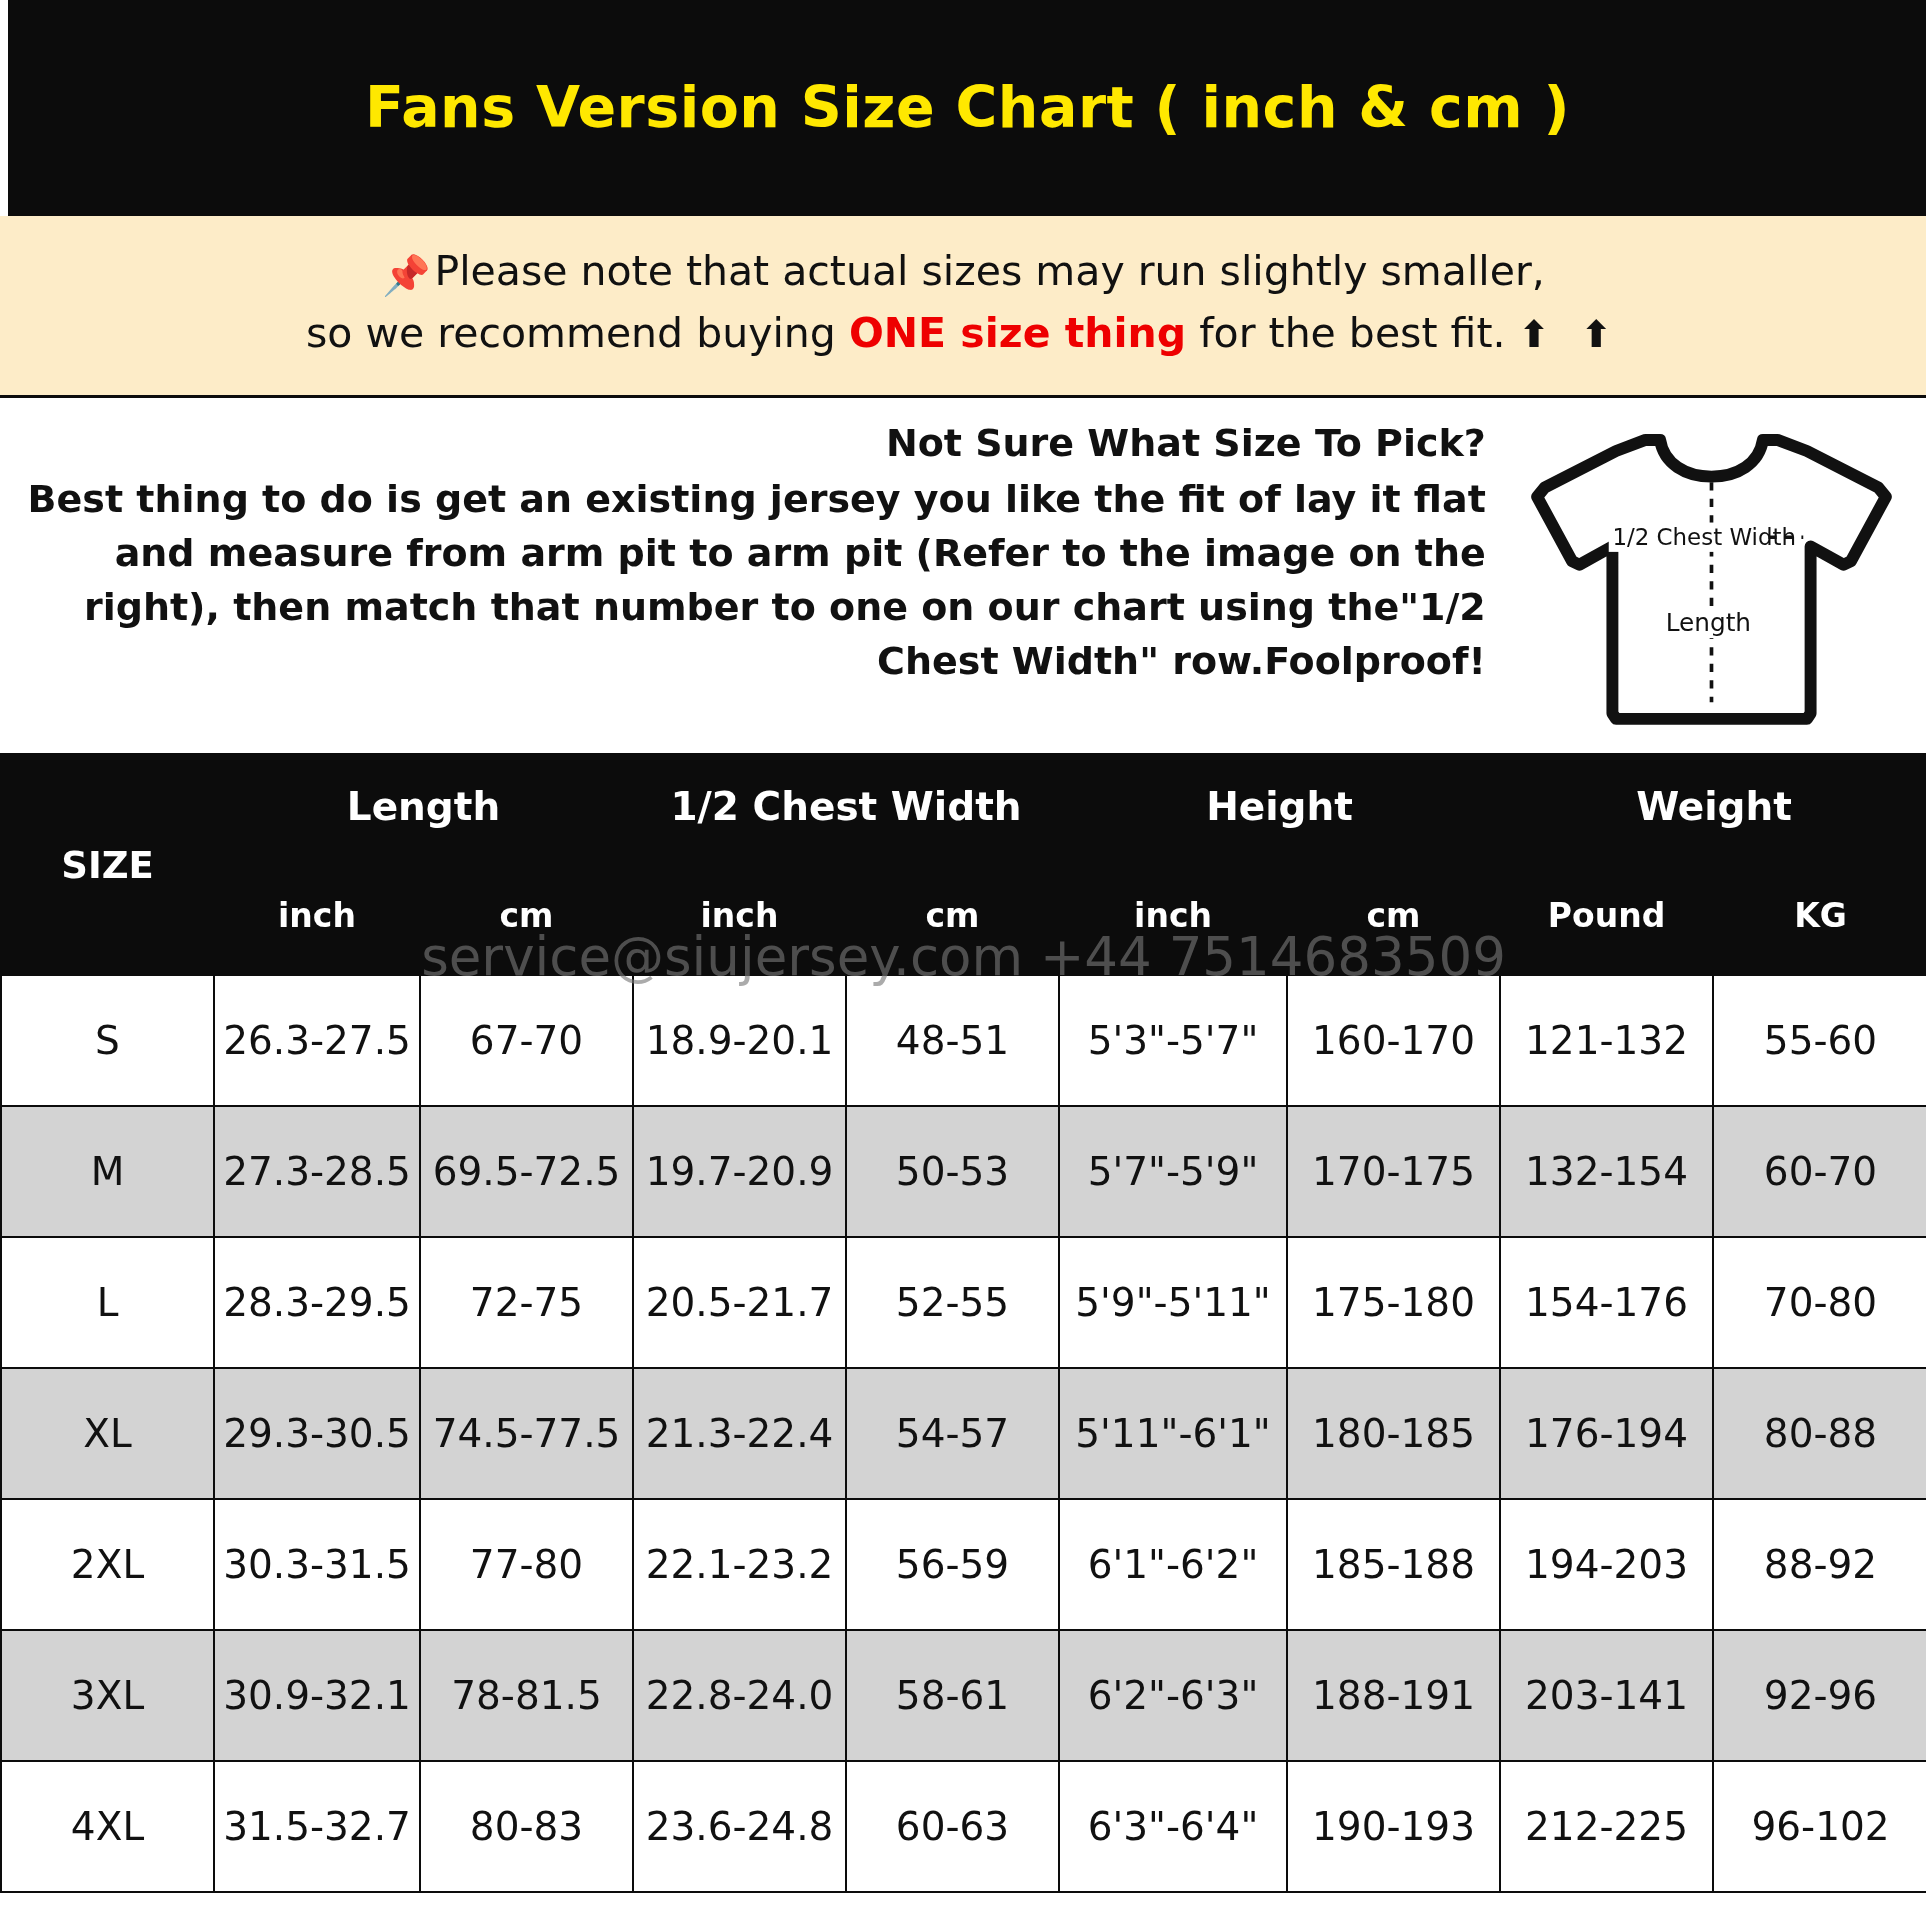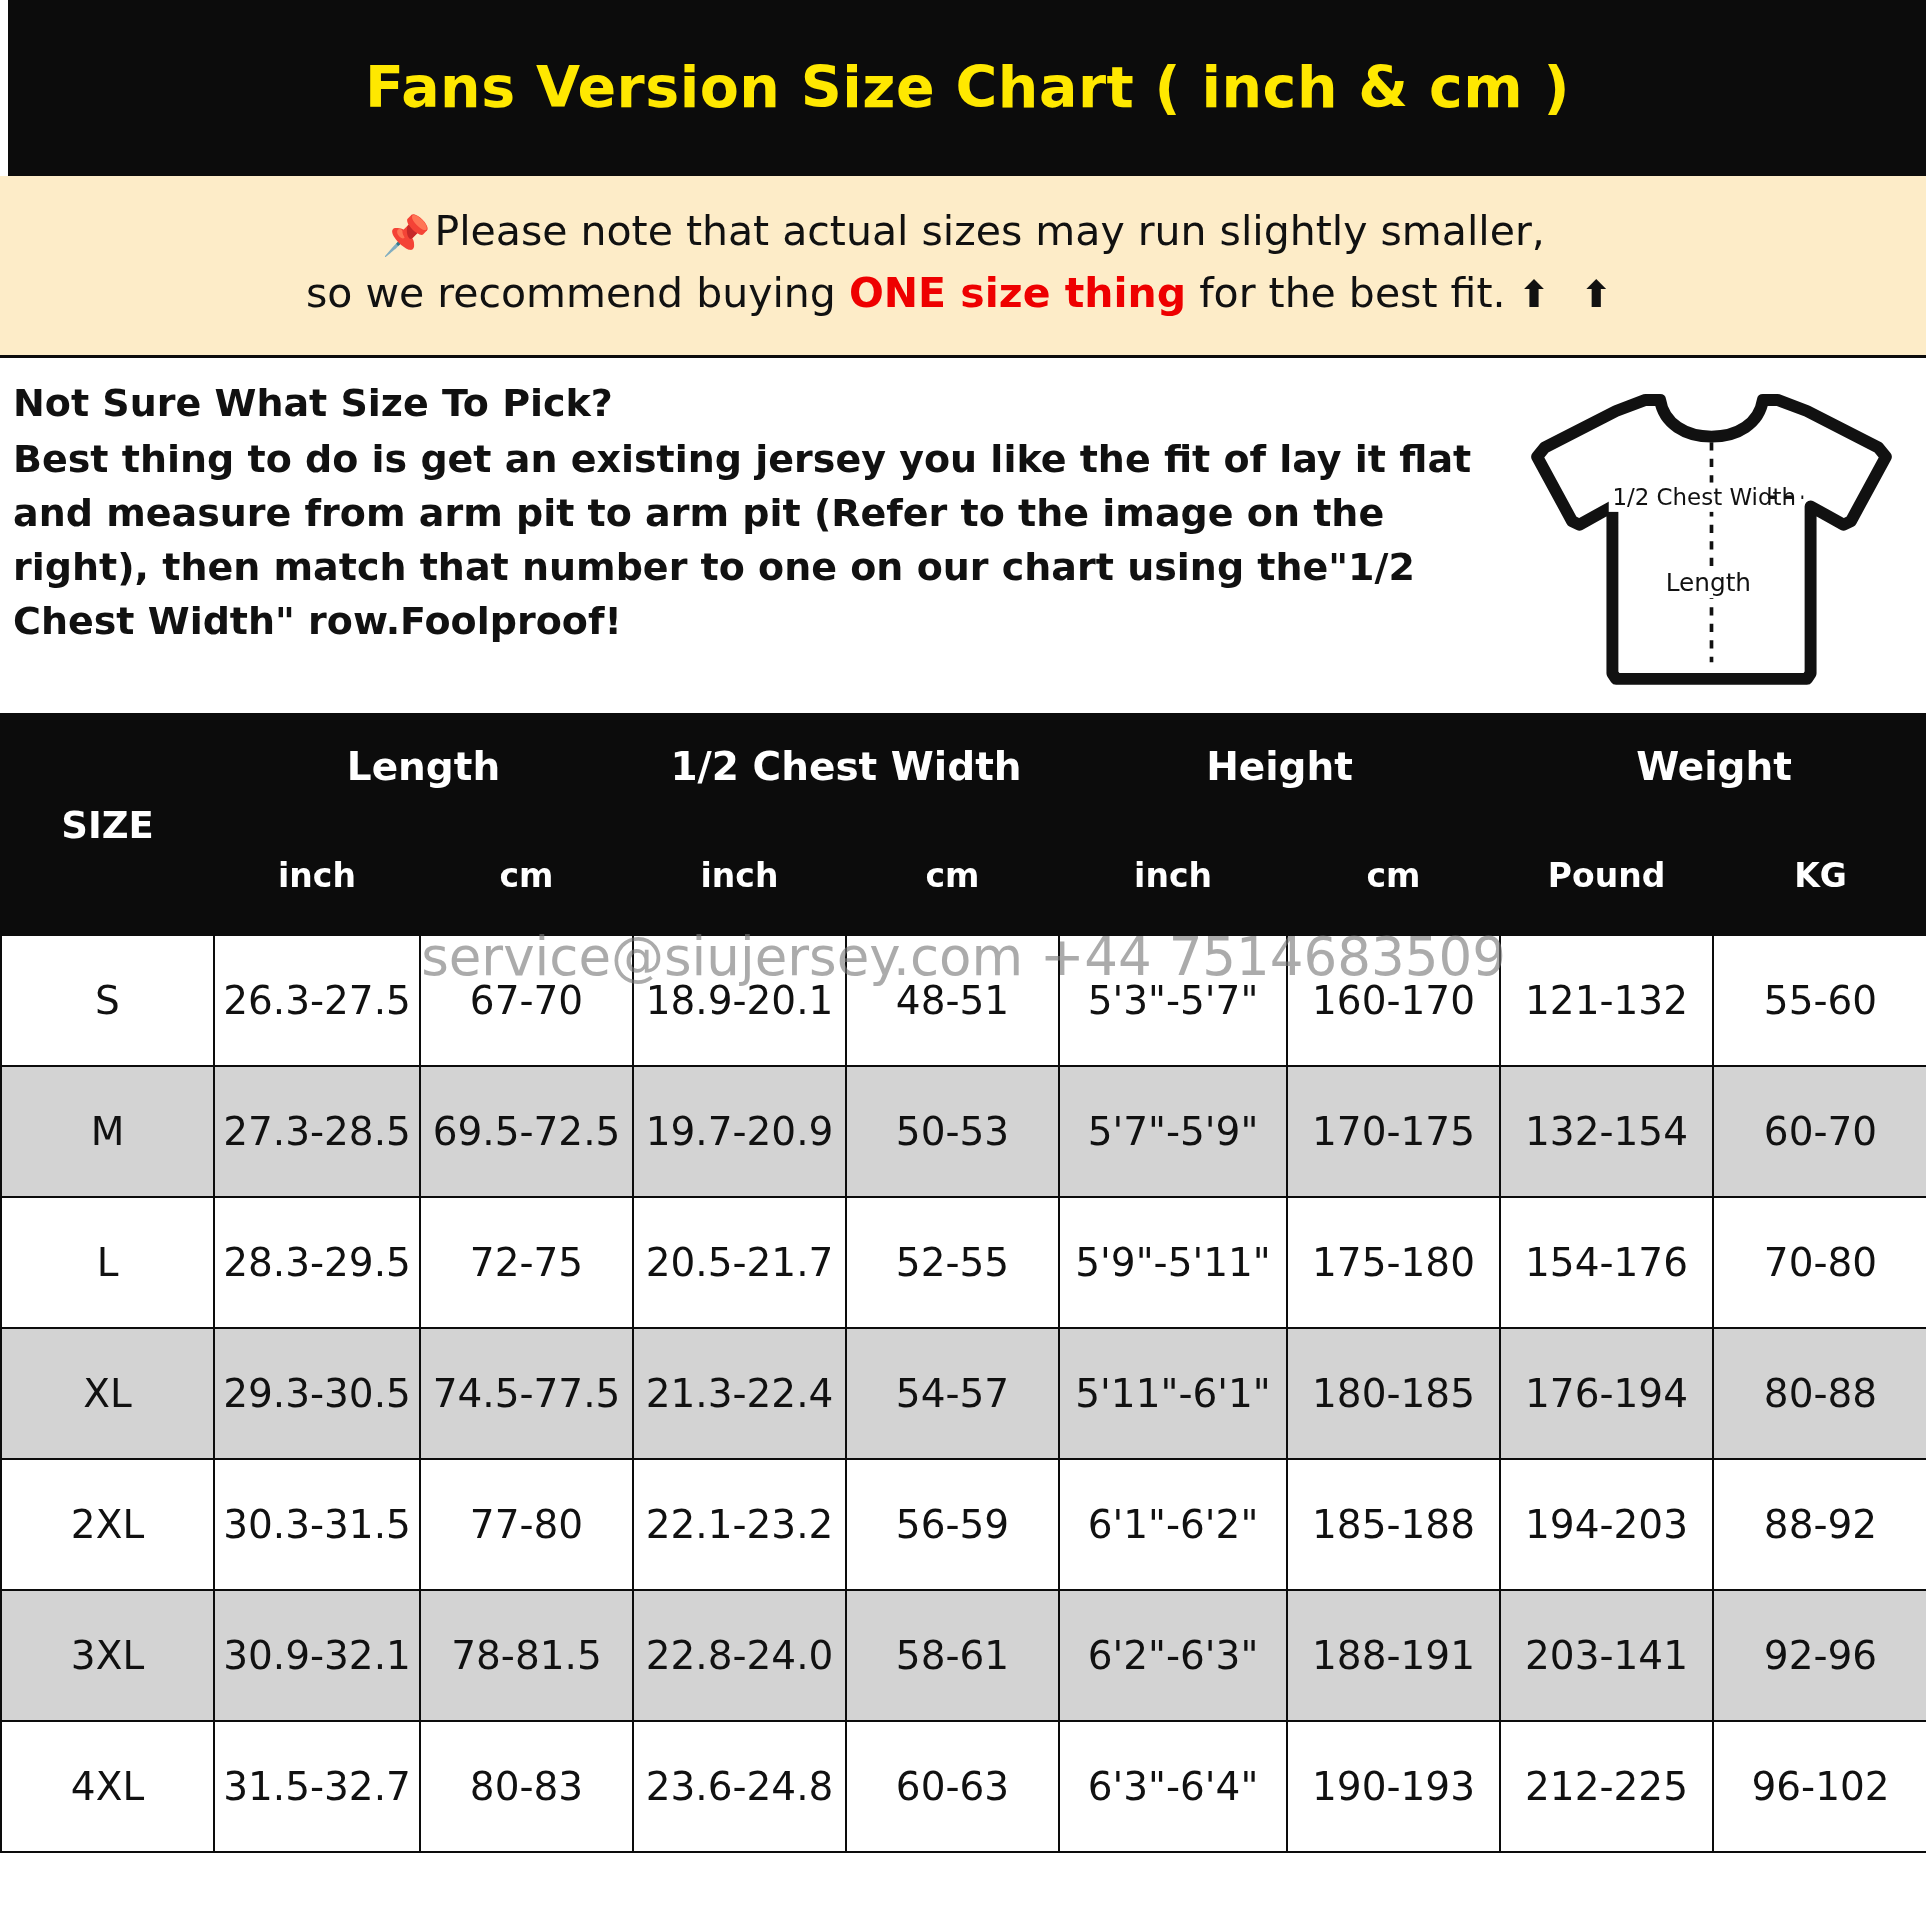--- a/index.html
+++ b/index.html
@@ -13,21 +13,21 @@
     width: 1927px;
     height: 1931px;
     position: relative;
     background: #ffffff;
     overflow: hidden;
   }
 
   
   .header-bar {
     background: #0c0c0c;
-    height: 176px;
+    height: 216px;
     display: flex;
     align-items: center;
     justify-content: center;
     border-bottom: 2.8px solid #0c0c0c;
     margin-left: 8px;
   }
   .header-title {
     color: #ffe800;
     font-size: 57px;
     font-weight: bold;
@@ -68,21 +68,21 @@
   .info-section {
     display: flex;
     align-items: flex-start;
     padding: 20px 0 16.5px 0;
     border-bottom: 3.7px solid #0c0c0c;
     min-height: 358px;
   }
   .info-text {
     flex: 1 1 auto;
     padding: 3.7px 9.2px 0 13px;
-    text-align: left;
+    text-align: right;
   }
   .info-q {
     font-size: 38px;
     font-weight: bold;
     color: #111;
     margin-bottom: 7.3px;
     font-family: "DejaVu Sans", sans-serif;
   }
   .info-body {
     font-size: 38px;

